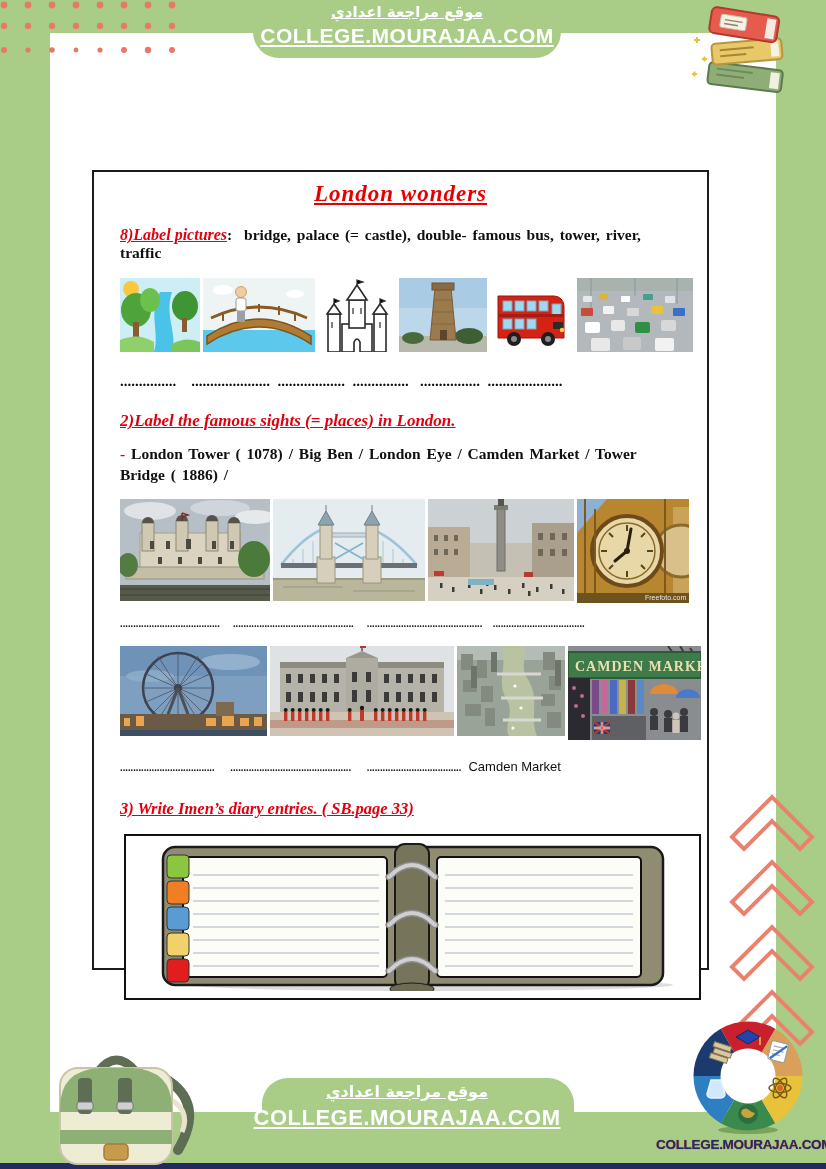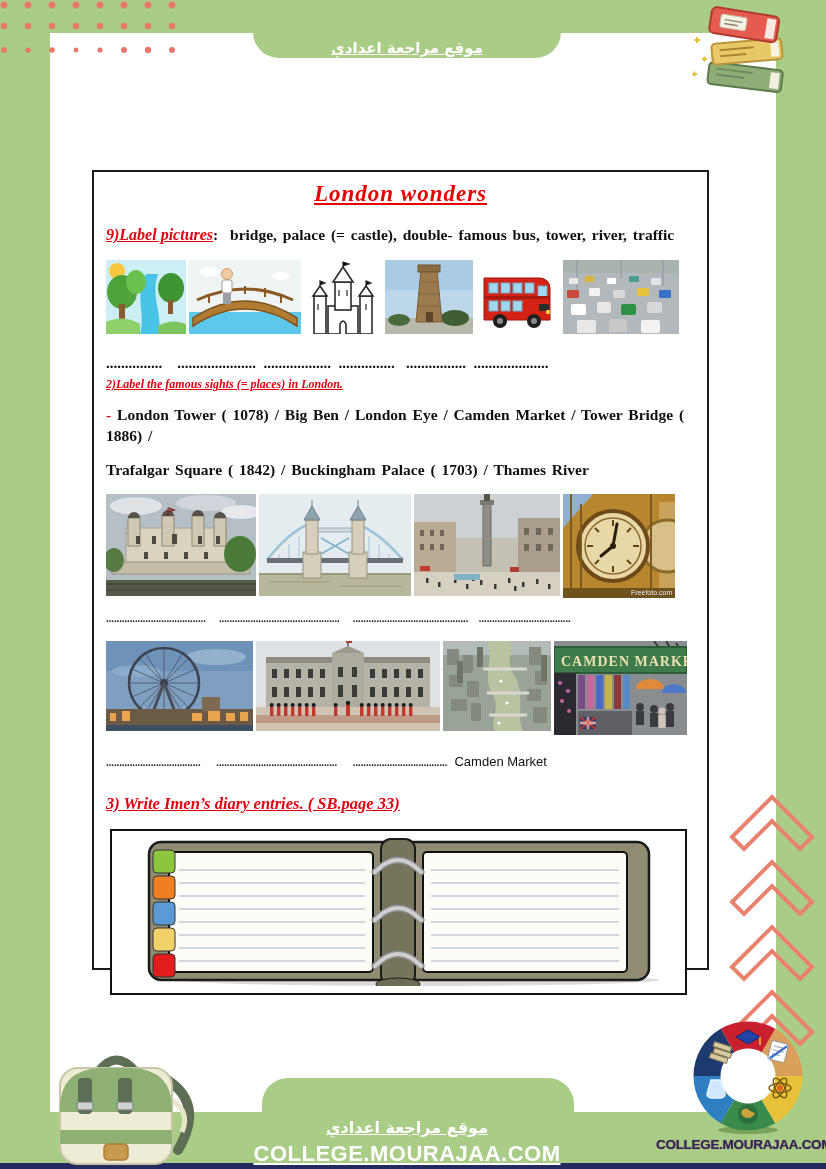--- a/index.html
+++ b/index.html
@@ -8,53 +8,53 @@
     font-family:"Liberation Serif", serif;overflow:hidden;
   }
   .band{position:absolute;background:#a9cd86;}
   .band-left{left:0;top:0;width:50px;height:1169px;}
   .band-right{right:0;top:0;width:50px;height:1169px;}
   .band-top{left:0;top:0;width:826px;height:33px;}
   .header-tab{left:253px;top:0;width:308px;height:58px;border-radius:0 0 26px 26px;}
   .footer-tab{left:262px;top:1078px;width:312px;height:44px;border-radius:26px 26px 0 0;}
   .band-bottom{left:0;top:1112px;width:826px;height:52px;}
   .bottom-bar{position:absolute;left:0;top:1163px;width:826px;height:6px;background:#252a5e;}
-  .hdr-txt{position:absolute;left:0;width:814px;text-align:center;color:#fff;margin-top:36px;}
+  .hdr-txt{position:absolute;left:0;width:814px;text-align:center;color:#fff;}
   .ar{font-family:"DejaVu Sans", sans-serif;font-weight:bold;text-decoration:underline;}
   .url{font-family:"Liberation Sans", sans-serif;font-weight:bold;text-decoration:underline;letter-spacing:.5px;}
   .hdr-ar{top:3px;font-size:15px;}
   .hdr-url{top:24px;font-size:21px;}
   .ftr-ar{top:1082px;font-size:16px;}
   .ftr-url{top:1105px;font-size:22px;}
 
   .ws-box{
     position:absolute;left:92px;top:170px;width:617px;height:800px;
     border:2px solid #1b1b1b;background:#fff;box-sizing:border-box;
-    padding:0 12px;
+    padding:0 26px;
   }
   .ws-title{
     text-align:center;margin-top:9px;
     font-style:italic;font-weight:bold;font-size:23px;color:#e80000;
     text-decoration:underline;letter-spacing:1px;
   }
   .red-h{color:#e00010;font-weight:bold;font-style:italic;text-decoration:underline;}
   .line-ex1{margin-top:19px;font-size:16px;}
   .black-b{font-weight:bold;color:#101010;font-size:15.5px;word-spacing:2px;}
   .img-row{display:flex;align-items:flex-start;gap:3px;}
   .row1{margin-top:16px;}
   .row2{margin-top:13px;}
   .row3{margin-top:17px;}
   .ph{flex:0 0 auto;}
   .ph svg{display:block;}
   .dots{font-weight:bold;color:#101010;white-space:pre;overflow:hidden;}
   .dots-1{margin-top:21px;font-size:15px;}
   .dots-2{margin-top:15px;font-size:10.5px;}
   .dots-3{margin-top:19px;font-size:10.5px;display:flex;align-items:baseline;}
   .camden-lbl{font-family:"Liberation Sans", sans-serif;font-weight:normal;font-size:13px;white-space:pre;}
-  .h2line{margin-top:5px;font-size:12px;}
+  .h2line{margin-top:21px;font-size:17px;}
   .optline{margin-top:13px;line-height:1.35;font-family:Liberation Serif, serif;}
   .red-dash{color:#e00010;font-weight:bold;}
   .h3line{margin-top:25px;font-size:16.5px;}
   .nb-frame{
     margin-top:15px;margin-left:4px;width:577px;height:166px;
     border:2px solid #111;box-sizing:border-box;padding:7px 7px;background:#fff;
   }
   .chevron{position:absolute;left:726px;width:92px;height:66px;}
   .deco{position:absolute;}
   .logo-text{
@@ -128,21 +128,21 @@
     <rect x="34" y="16" width="26" height="13" rx="2" fill="#f5f1e4" stroke="#c9c2ae"></rect>
     <path d="M38,21 h18 M38,25 h14" stroke="#8b8370" stroke-width="1.4"></path>
   </g>
 </svg>
 
 <div class="ws-box">
 
   <div class="ws-title">London wonders</div>
 
   <div class="line-ex1">
-    <span class="red-h">9)Label pictures</span><span class="black-b" style="white-space:pre">:  </span><span class="black-b">bridge, palace (= castle), double- famous bus, tower, river, traffic</span>
+    <span class="red-h">8)Label pictures</span><span class="black-b" style="white-space:pre">:  </span><span class="black-b">bridge, palace (= castle), double- famous bus, tower, river, traffic</span>
   </div>
 
   <div class="img-row row1">
     <div class="ph">
       <svg width="80" height="74" viewBox="0 0 80 74" preserveAspectRatio="none">
         <rect width="80" height="74" fill="#cdeef5"></rect>
         <circle cx="11" cy="11" r="8" fill="#f8c93e"></circle>
         <path d="M34,74 C40,55 28,35 40,14 L52,14 C44,38 58,56 52,74 Z" fill="#49c3e8"></path>
         <ellipse cx="16" cy="32" rx="15" ry="17" fill="#4ea33a"></ellipse>
         <rect x="13" y="44" width="6" height="17" fill="#8a5a32"></rect>
@@ -261,21 +261,20 @@
         </g>
       </svg>
     </div>
   </div>
 
   <div class="dots dots-1">...............    .....................  ..................  ...............   ................  ....................</div>
 
   <div class="h2line red-h">2)Label  the famous sights (= places) in London.</div>
 
   <div class="optline black-b"><span class="red-dash" style="white-space:pre">- </span><span>London Tower ( 1078) / Big Ben / London Eye / Camden Market /  Tower Bridge ( 1886) /</span></div>
-  <div class="optline black-b">Trafalgar Square ( 1842) / Buckingham Palace ( 1703) /  Thames River</div>
 
   <div class="img-row row2">
     <div class="ph">
       <svg width="150" height="102" viewBox="0 0 150 102" preserveAspectRatio="none">
         <rect width="150" height="102" fill="#b6bec6"></rect>
         <ellipse cx="30" cy="12" rx="26" ry="9" fill="#dfe3e6"></ellipse>
           <ellipse cx="100" cy="9" rx="30" ry="8" fill="#cfd5da"></ellipse>
           <ellipse cx="135" cy="18" rx="20" ry="7" fill="#e6e9eb"></ellipse>
         <rect x="20" y="34" width="100" height="44" fill="#d9d3c0" stroke="#a69f8a"></rect>
         <g fill="#cfc8b2" stroke="#8f8873">

